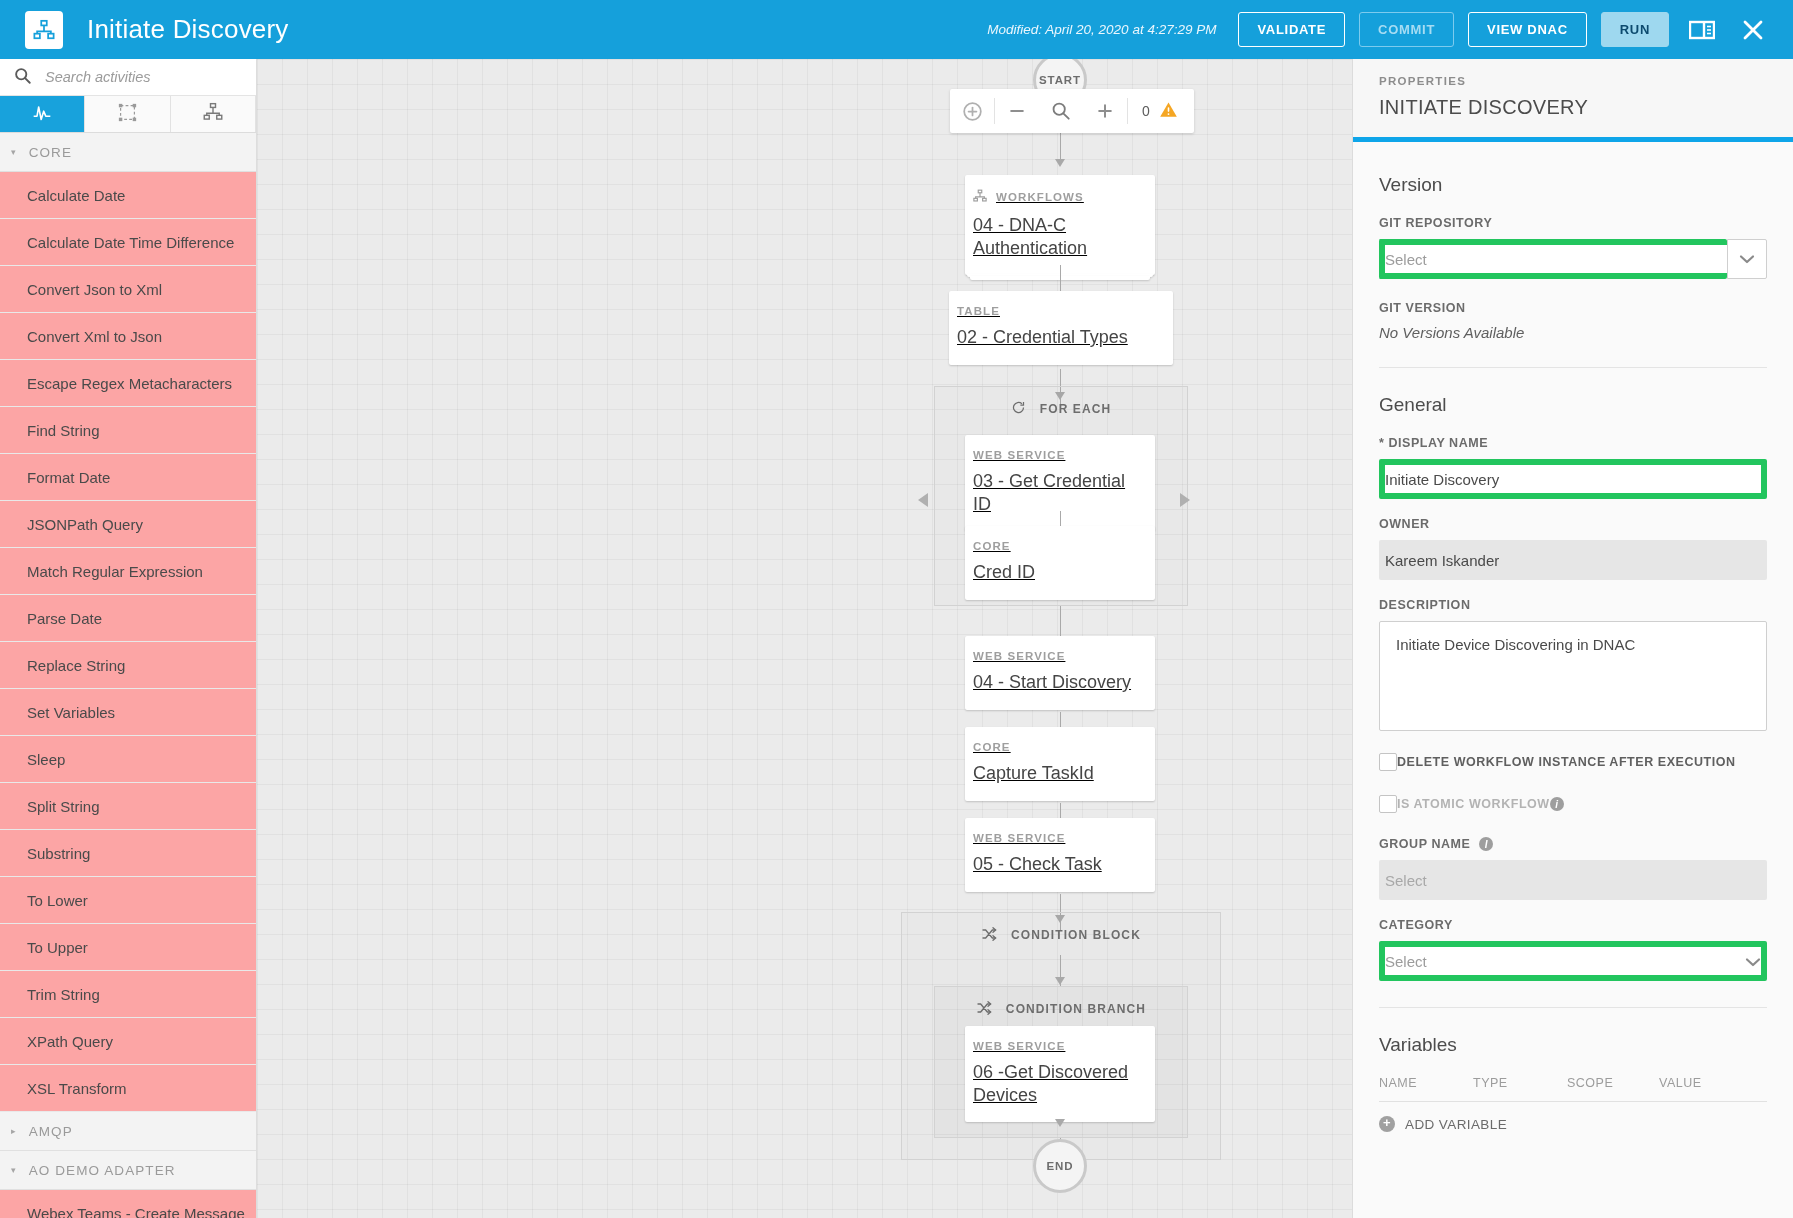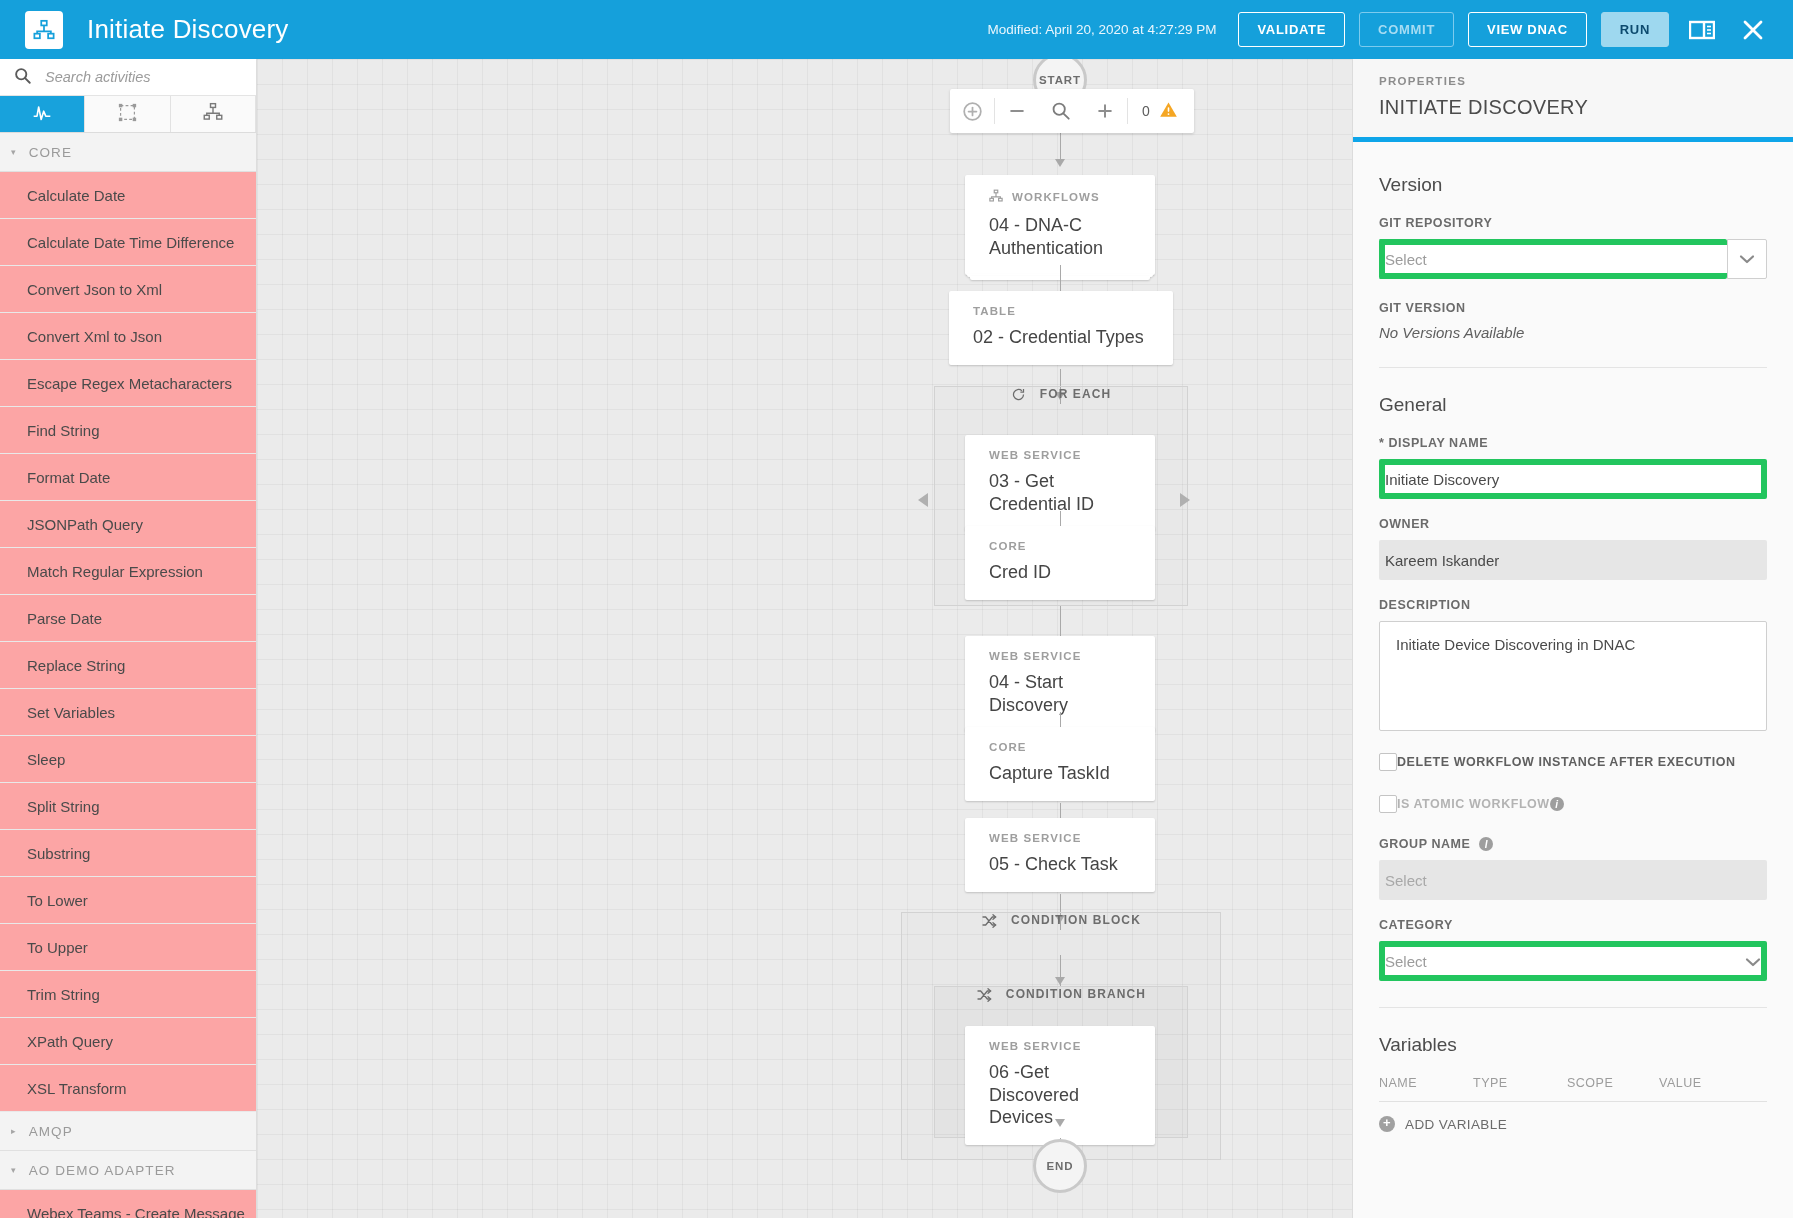--- a/index.html
+++ b/index.html
@@ -27,21 +27,21 @@
   }
   .hdr-title {
     color: #fff; font-size: 26px; font-weight: 300;
     margin-left: 24px; letter-spacing: .2px;
   }
   .hdr-right {
     margin-left: auto; display: flex; align-items: center;
     padding-right: 22px; gap: 14px;
   }
   .hdr-modified {
-    color: #eaf6fd; font-size: 13.5px; 
+    color: #eaf6fd; font-size: 13.5px; font-style: italic;
     margin-right: 8px; white-space: nowrap;
   }
   .hdr-btn {
     border: 1px solid #fff; color: #fff;
     background: transparent;
     font-size: 13px; font-weight: 700; letter-spacing: .7px;
     padding: 9px 18px; border-radius: 3px;
     font-family: "Liberation Sans", sans-serif;
     cursor: pointer; white-space: nowrap;
   }
@@ -132,21 +132,21 @@
     display: flex; align-items: center; justify-content: center;
     font-size: 11.5px; font-weight: 700; color: #6d6d6d;
     letter-spacing: .9px;
   }
   .start-node { left: 776px; top: -6px; }
   .end-node { left: 776px; top: 1080px; }
 
   .node {
     position: absolute; background: #fff;
     box-shadow: 0 1px 2px rgba(0,0,0,.18);
-    border-radius: 2px; padding: 14px 18px 16px 24px;
+    border-radius: 2px; padding: 14px 18px 16px 8px; text-decoration: underline;
   }
   .node .kind {
     font-size: 11.5px; font-weight: 700; letter-spacing: 1.1px;
     color: #9e9e9e; text-transform: uppercase;
     display: flex; align-items: center; gap: 9px;
   }
   .node .title {
     font-size: 18px; color: #454545; margin-top: 9px;
     line-height: 1.25; font-weight: 400;
   }
@@ -161,21 +161,21 @@
     left: 2px; right: 2px; bottom: -2px; height: 3px;
     background: #fff; box-shadow: 0 1px 2px rgba(0,0,0,.13);
     border-radius: 0 0 2px 2px;
   }
 
   .block {
     position: absolute; border: 1px solid #d2d2d2;
     background: rgba(0,0,0,.012);
   }
   .block-hdr {
-    height: 44px; display: flex; justify-content: center;
+    height: 44px; display: flex; align-items: center; justify-content: center;
     gap: 14px;
     font-size: 12px; font-weight: 700; letter-spacing: 1.1px; color: #6d6d6d;
     text-transform: uppercase;
   }
   .connector {
     position: absolute; width: 1px; background: #a9a9a9;
   }
   .arrowhead {
     position: absolute; width: 0; height: 0;
     border-left: 5.5px solid transparent;

